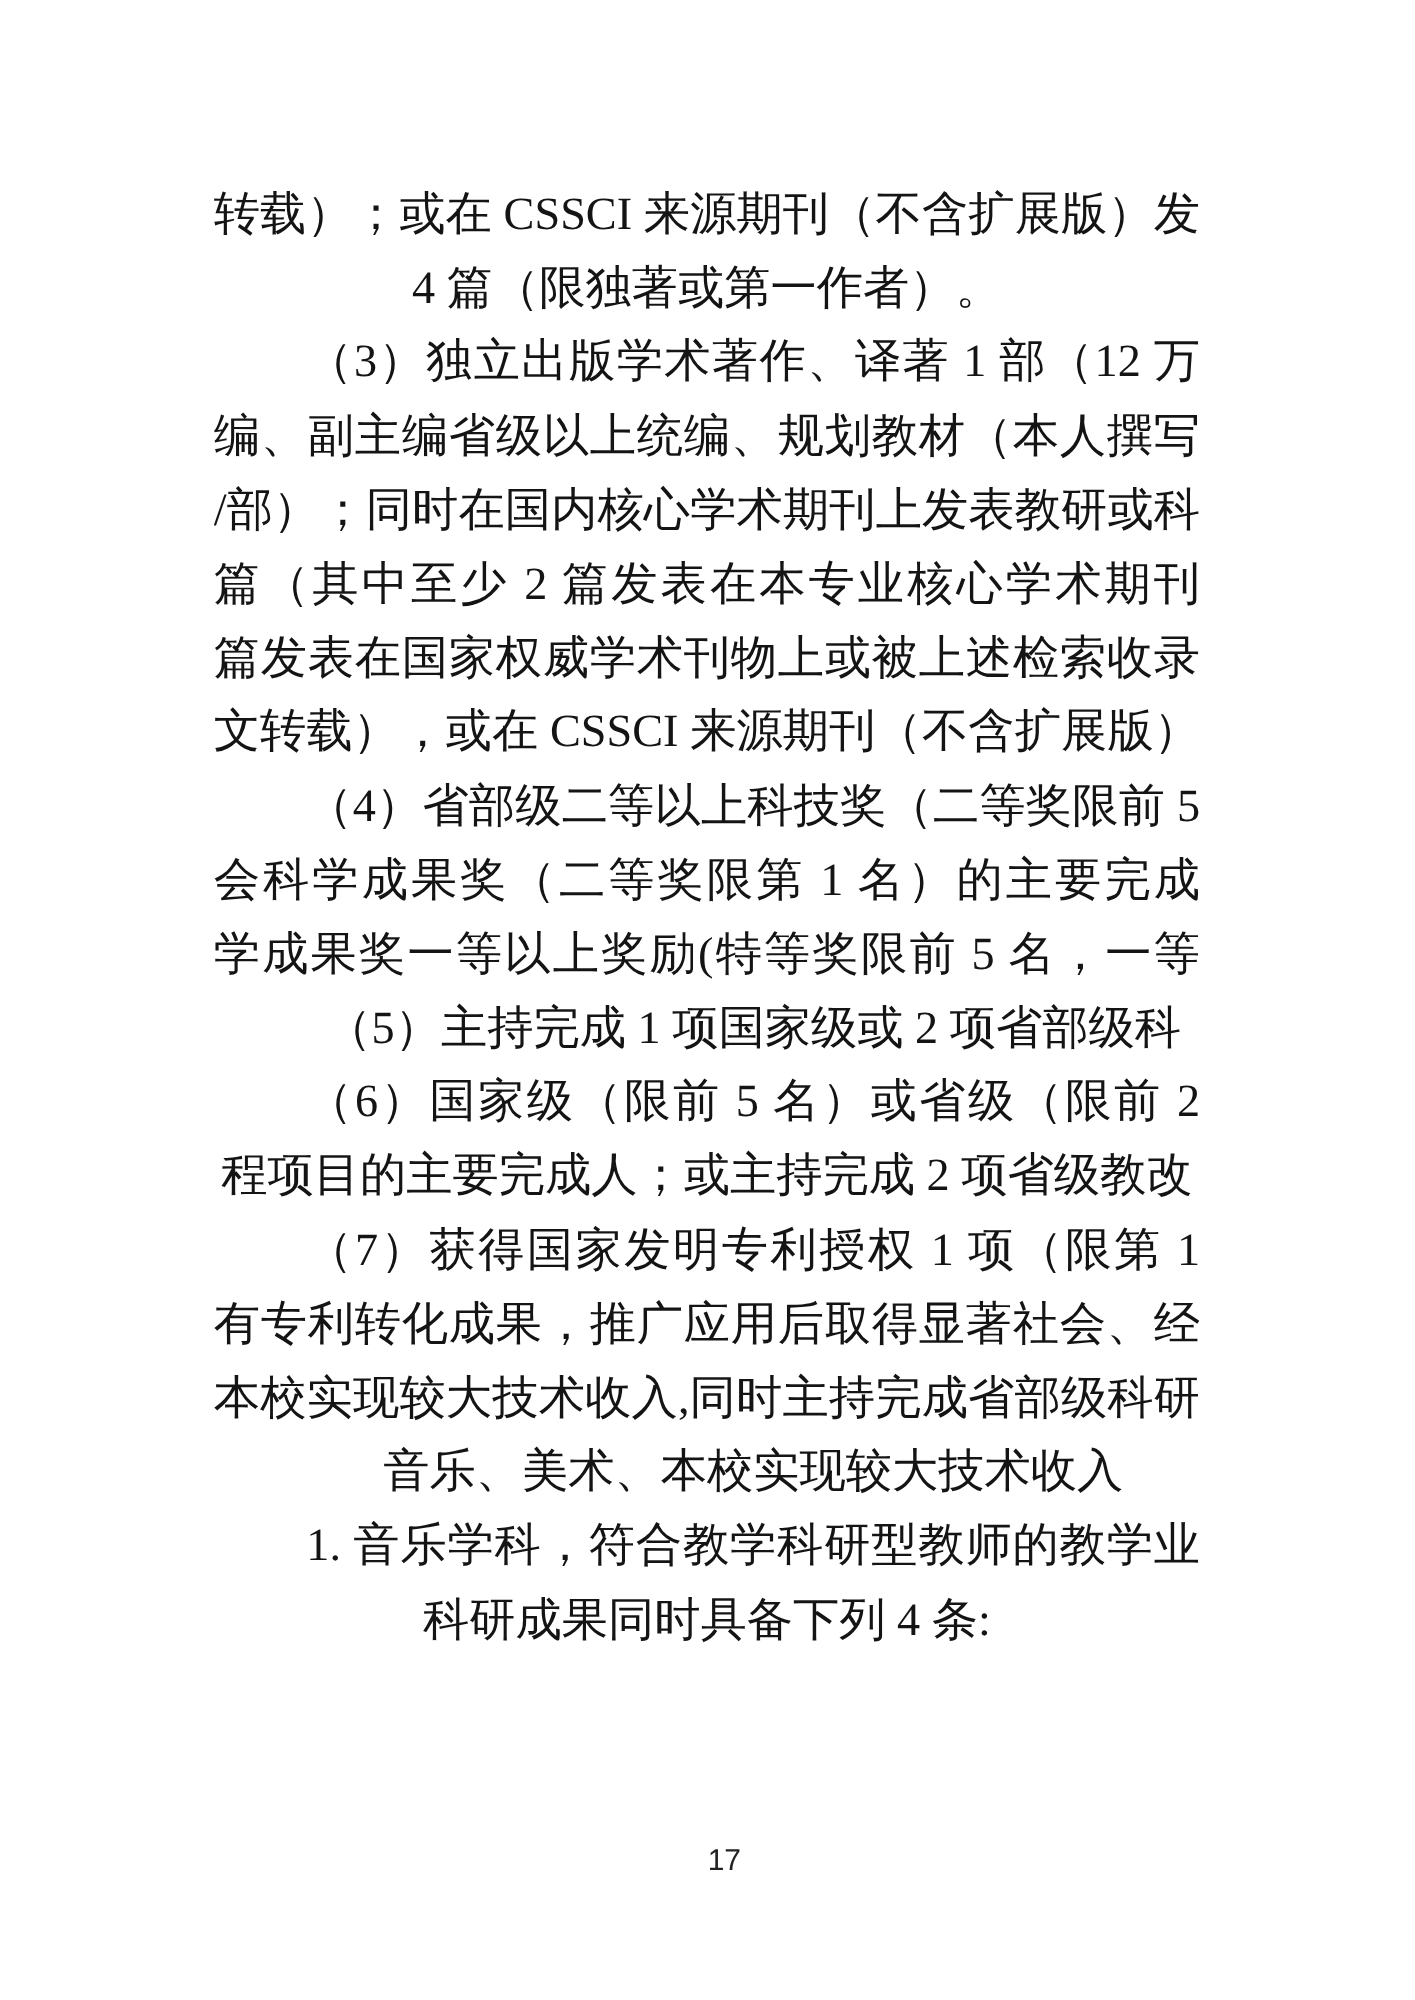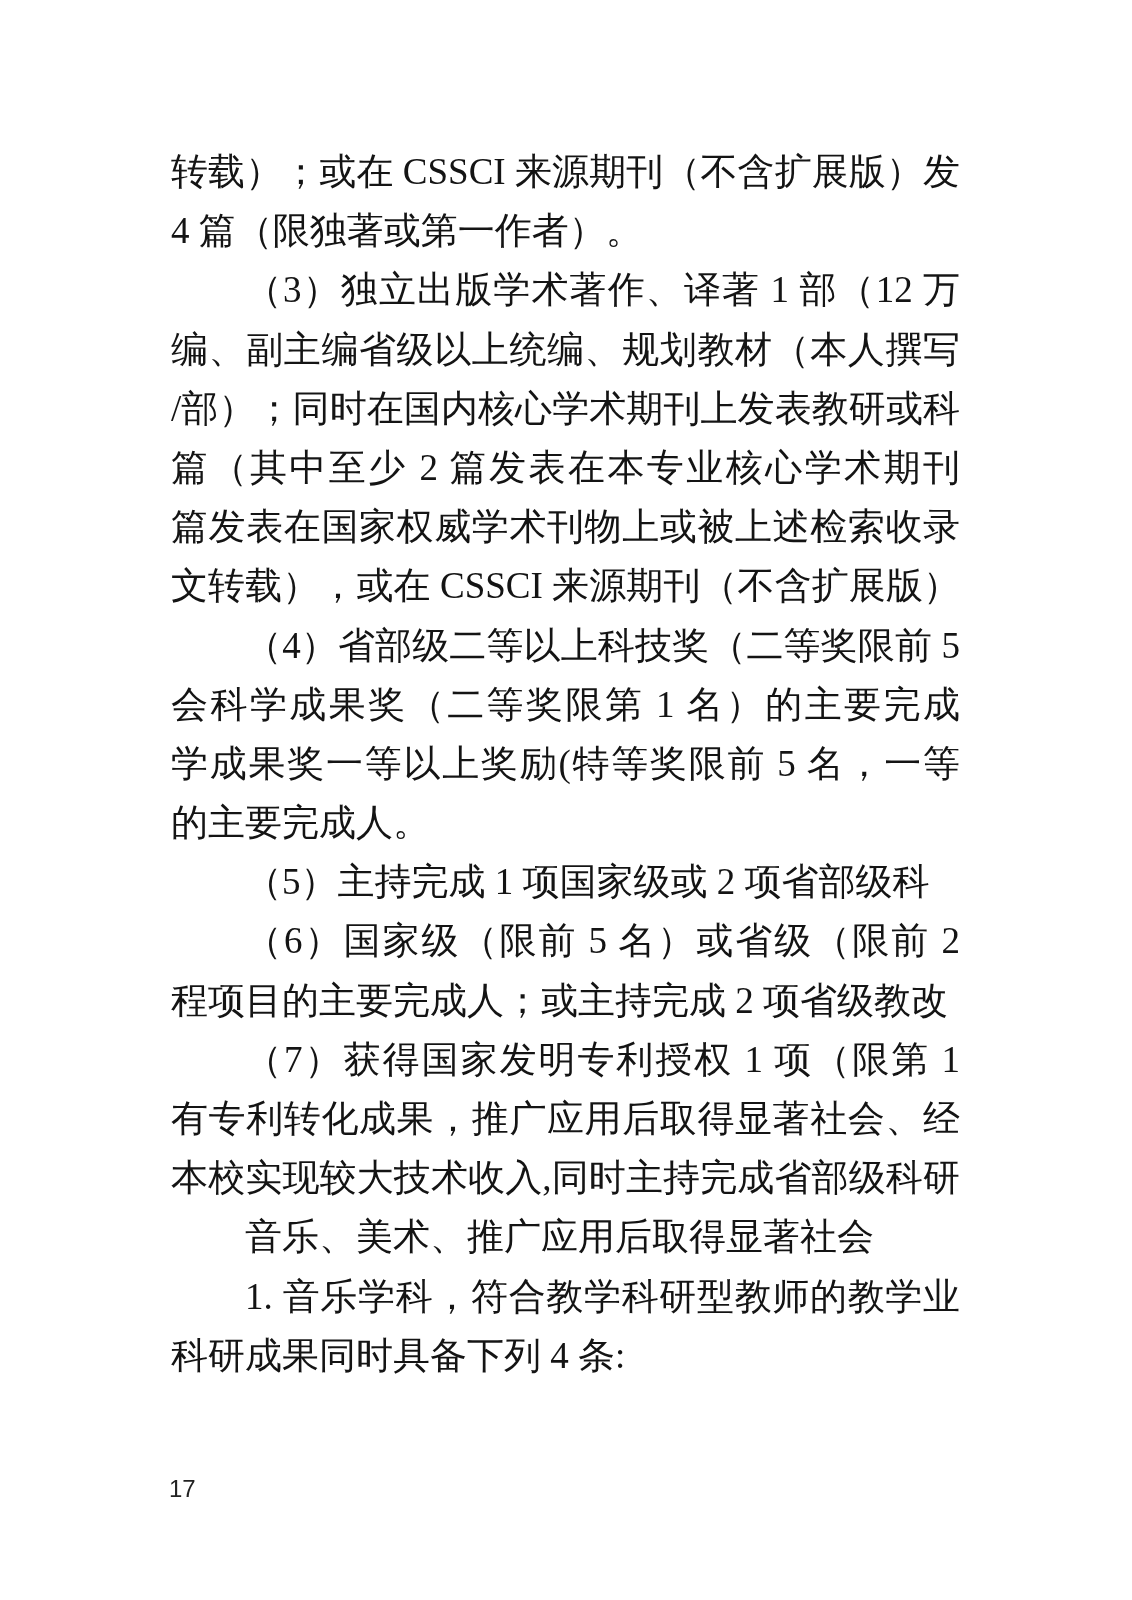--- a/index.html
+++ b/index.html
@@ -21,35 +21,35 @@
     left: 171px;
     top: 142px;
     width: 789px;
   }
   .ln {
     height: 59.2px;
     line-height: 59.2px;
     font-size: 37px;
     overflow: hidden;
     white-space: normal;
-    text-align: left;
+    text-align: center;
   }
   .j {
     text-align: justify;
     text-align-last: justify;
   }
   .ind {
     text-indent: 74px;
   }
   .pageno {
     position: absolute;
-    left: 169px;
+    left: 185px;
     top: 1474px;
     width: 789px;
-    text-align: left;
+    text-align: center;
     font-size: 24px;
     line-height: 30px;
     color: #222222;
     font-family: "Liberation Sans", "DejaVu Sans", sans-serif;
   }
 </style>
 </head>
 <body>
 
 <div class="page">
@@ -58,25 +58,24 @@
     <div class="ln">4 篇（限独著或第一作者）。</div>
     <div class="ln ind j">（3）独立出版学术著作、译著 1 部（12 万字以上)或主</div>
     <div class="ln j">编、副主编省级以上统编、规划教材（本人撰写 6 万字以上</div>
     <div class="ln j">/部）；同时在国内核心学术期刊上发表教研或科研论文 4</div>
     <div class="ln j">篇（其中至少 2 篇发表在本专业核心学术期刊上，或至少 1</div>
     <div class="ln j">篇发表在国家权威学术刊物上或被上述检索收录或刊物全</div>
     <div class="ln j">文转载），或在 CSSCI 来源期刊（不含扩展版）发表学术论</div>
     <div class="ln ind j">（4）省部级二等以上科技奖（二等奖限前 5 名）、社</div>
     <div class="ln j">会科学成果奖（二等奖限第 1 名）的主要完成人，或省级教</div>
     <div class="ln j">学成果奖一等以上奖励(特等奖限前 5 名，一等奖限前 3 名）</div>
-    <div class="ln">的主要完成人。</div>
     <div class="ln ind">（5）主持完成 1 项国家级或 2 项省部级科研项目。</div>
     <div class="ln ind j">（6）国家级（限前 5 名）或省级（限前 2 名）教学工</div>
     <div class="ln">程项目的主要完成人；或主持完成 2 项省级教改项目。</div>
     <div class="ln ind j">（7）获得国家发明专利授权 1 项（限第 1 发明人）并</div>
     <div class="ln j">有专利转化成果，推广应用后取得显著社会、经济效益，为</div>
     <div class="ln j">本校实现较大技术收入,同时主持完成省部级科研项目 1 项。</div>
-    <div class="ln ind">音乐、美术、推广应用后取得显著社会</div>
+    <div class="ln ind">音乐、美术、本校实现较大技术收入</div>
     <div class="ln ind j">1. 音乐学科，符合教学科研型教师的教学业绩条件，教</div>
     <div class="ln">科研成果同时具备下列 4 条:</div>
   </div>
   <div class="pageno">17</div>
 </div>
 
 </body></html>

